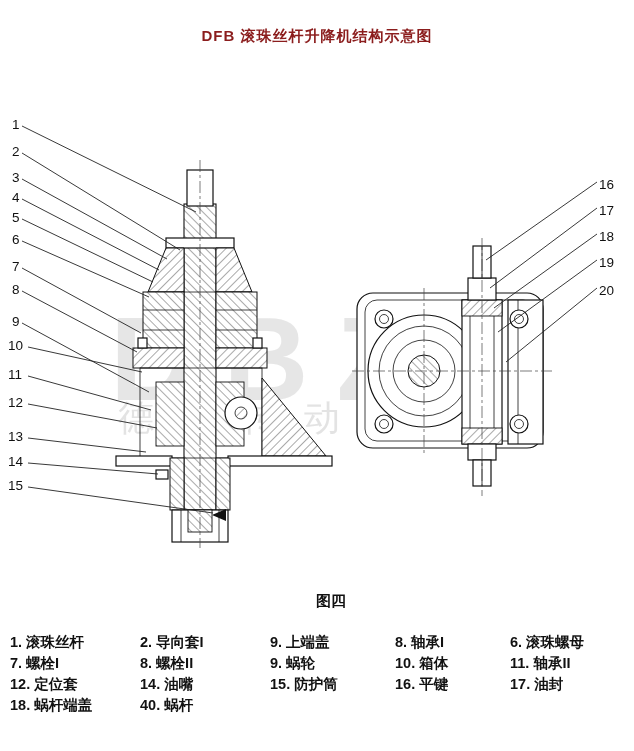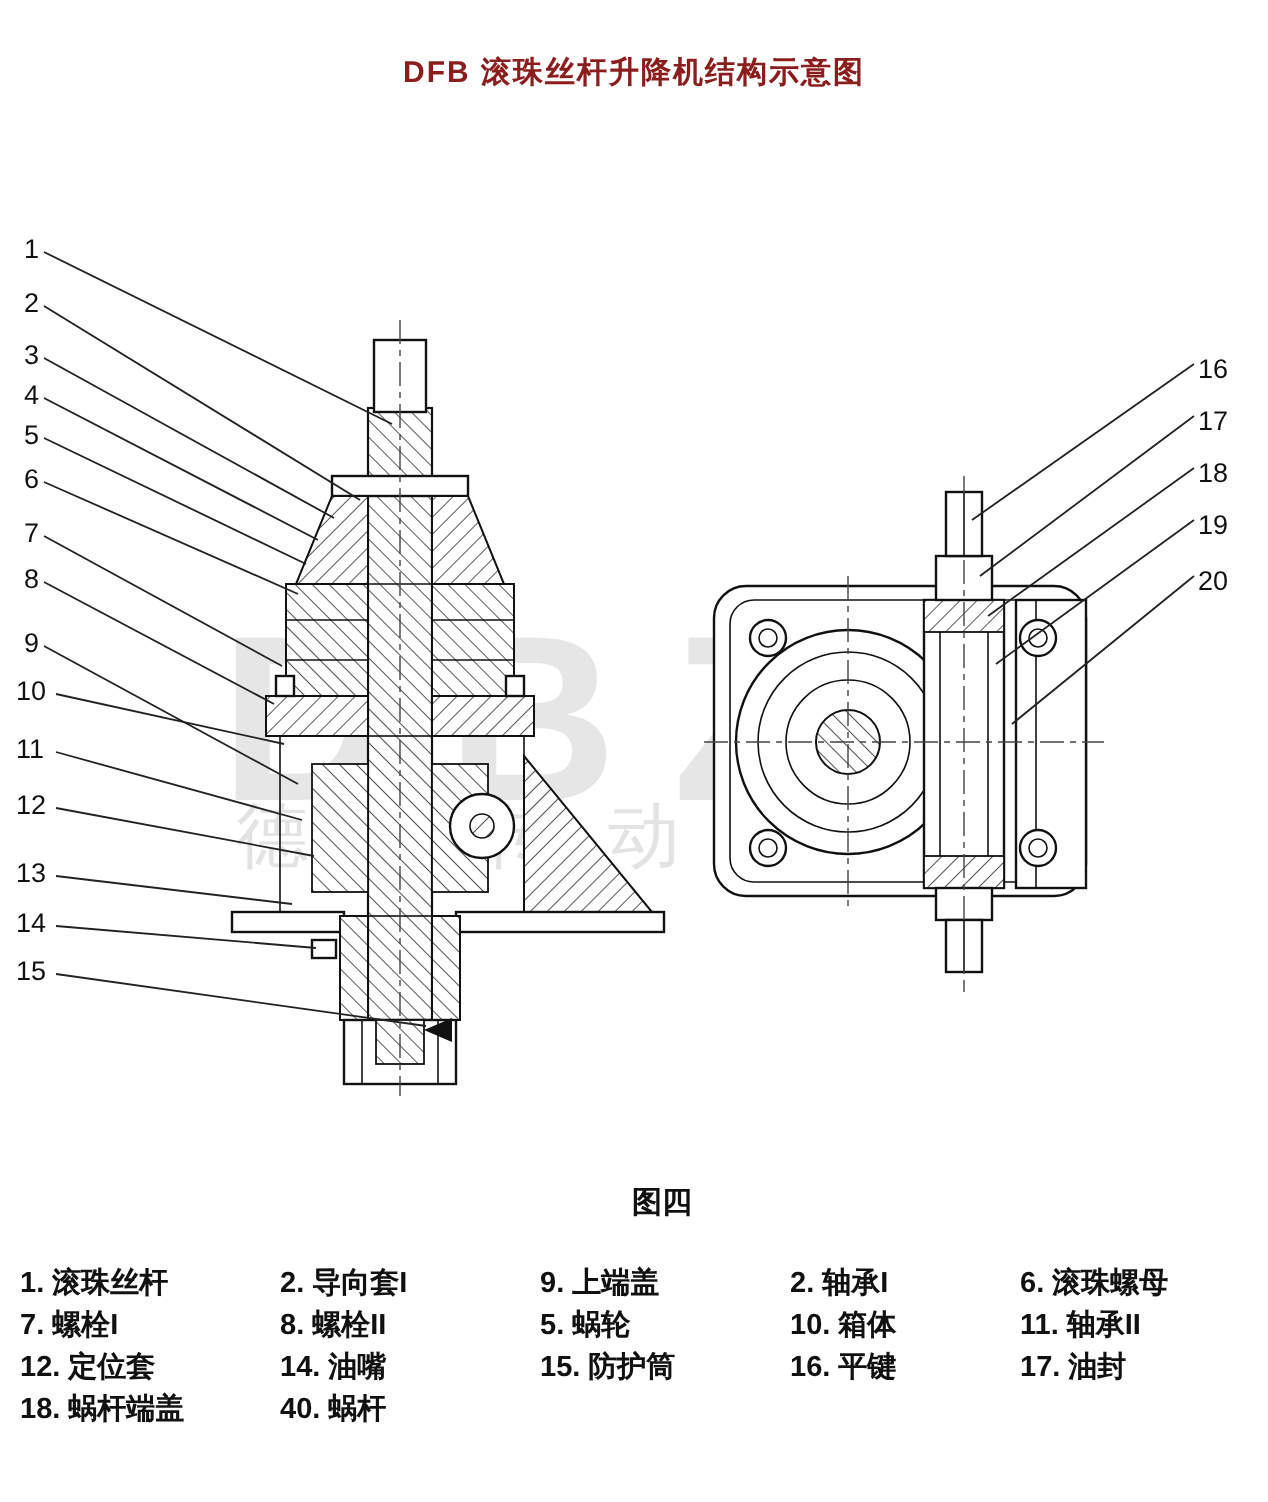--- a/index.html
+++ b/index.html
@@ -181,25 +181,25 @@
       <text class="co" x="599" y="295">20</text>
     </g>
   </svg>
 
   <div class="caption">图四</div>
 
   <div class="parts">
     <span>1. 滚珠丝杆</span>
     <span>2. 导向套I</span>
     <span>9. 上端盖</span>
-    <span>2. 轴承I</span>
+    <span>8. 轴承I</span>
     <span>6. 滚珠螺母</span>
     <span>7. 螺栓I</span>
     <span>8. 螺栓II</span>
-    <span>5. 蜗轮</span>
+    <span>9. 蜗轮</span>
     <span>10. 箱体</span>
     <span>11. 轴承II</span>
     <span>12. 定位套</span>
     <span>14. 油嘴</span>
     <span>15. 防护筒</span>
     <span>16. 平键</span>
     <span>17. 油封</span>
     <span>18. 蜗杆端盖</span>
     <span>40. 蜗杆</span>
   </div>

